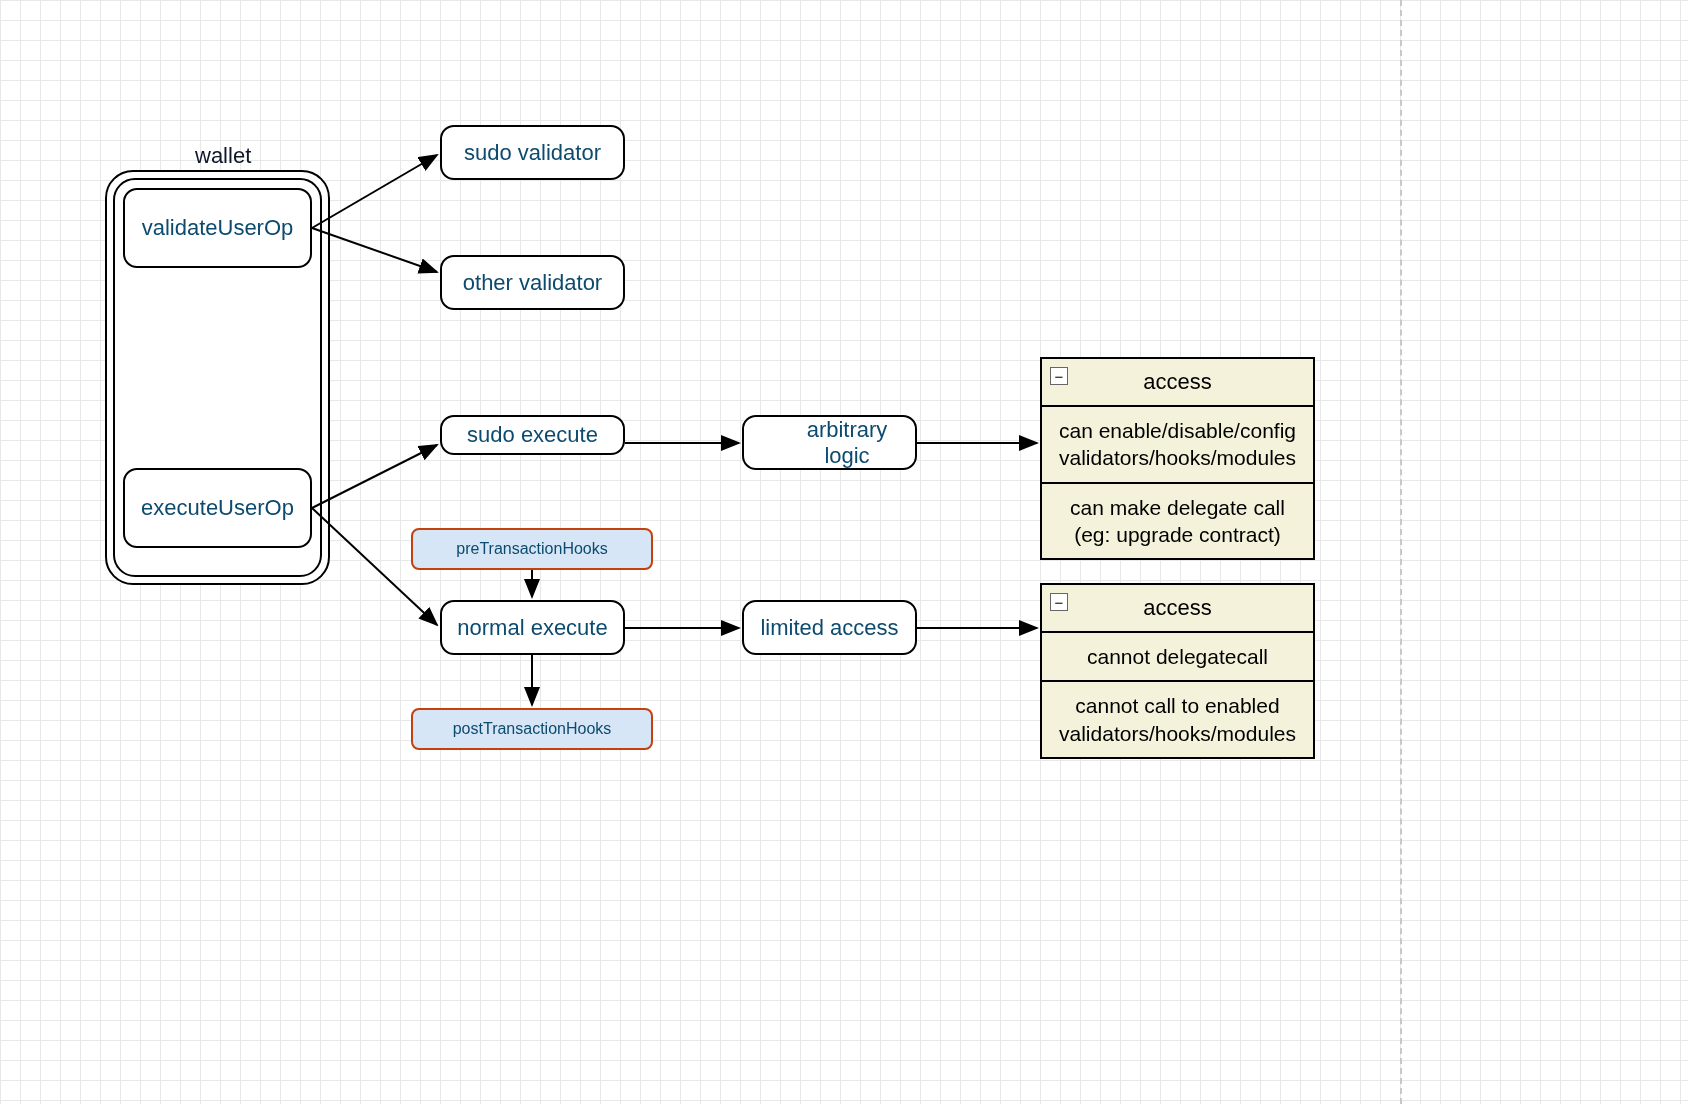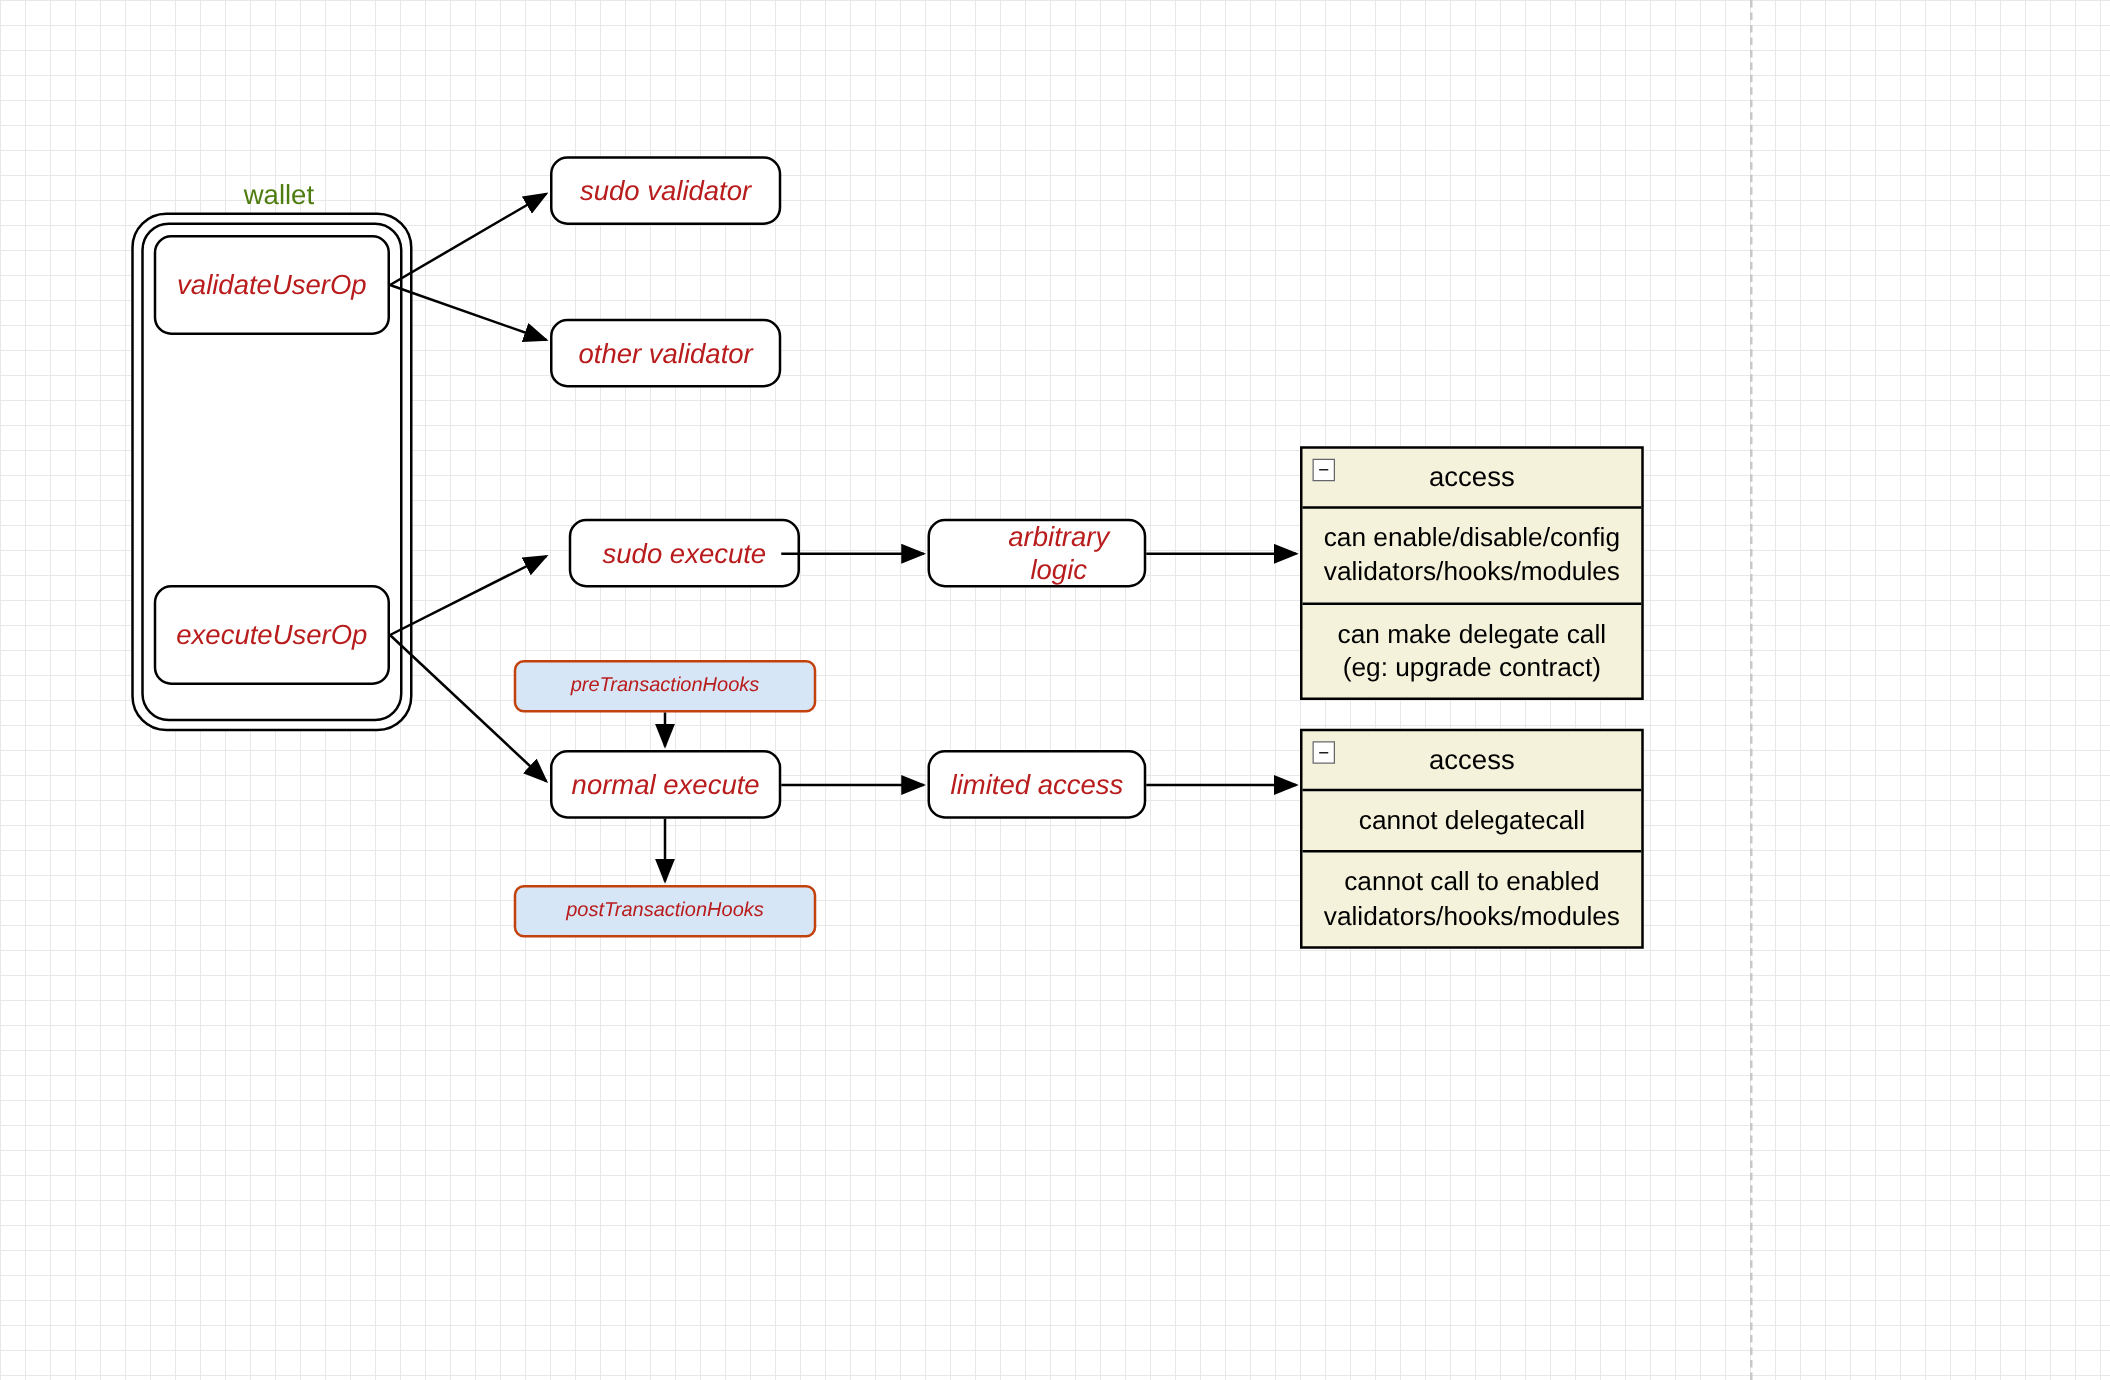--- a/index.html
+++ b/index.html
@@ -38,24 +38,23 @@
   
   .rbox {
     position: absolute;
     background: #fff;
     border: 2px solid #000;
     border-radius: 14px;
     display: flex;
     align-items: center;
     justify-content: center;
     font-size: 22px;
-    color: #b91c1c;
+    color: #0c4a6e;
     text-align: center;
     padding: 4px 10px;
-    font-style: italic;
   }
   
   .hookbox {
     background: #d6e6f7;
     border: 2px solid #c2410c;
     border-radius: 8px;
     font-size: 16px;
   }
   
   .wallet-outer {
@@ -68,21 +67,21 @@
     
     position: absolute;
     inset: 6px;
     border: 2px solid #000;
     border-radius: 22px;
     pointer-events: none;
   }
   .wallet-title {
     position: absolute;
     font-size: 22px;
-    color: #4d7c0f;
+    color: #0f172a;
     background: transparent;
   }
   
   .atable {
     position: absolute;
     background: #f5f2db;
     border: 2px solid #000;
     font-size: 21px;
     color: #000;
   }
@@ -141,21 +140,21 @@
     <span>executeUserOp</span>
   </div>
 
   <div class="rbox" style="left:440px; top:125px; width:185px; height:55px;">
     <span>sudo validator</span>
   </div>
   <div class="rbox" style="left:440px; top:255px; width:185px; height:55px;">
     <span>other validator</span>
   </div>
 
-  <div class="rbox" style="left:455px; top:415px; width:185px; height:55px;">
+  <div class="rbox" style="left:440px; top:415px; width:185px; height:40px;">
     <span>sudo execute</span>
   </div>
   <div class="rbox" style="left:440px; top:600px; width:185px; height:55px;">
     <span>normal execute</span>
   </div>
 
   <div class="rbox hookbox" style="left:411px; top:528px; width:242px; height:42px;">
     <span>preTransactionHooks</span>
   </div>
   <div class="rbox hookbox" style="left:411px; top:708px; width:242px; height:42px;">

